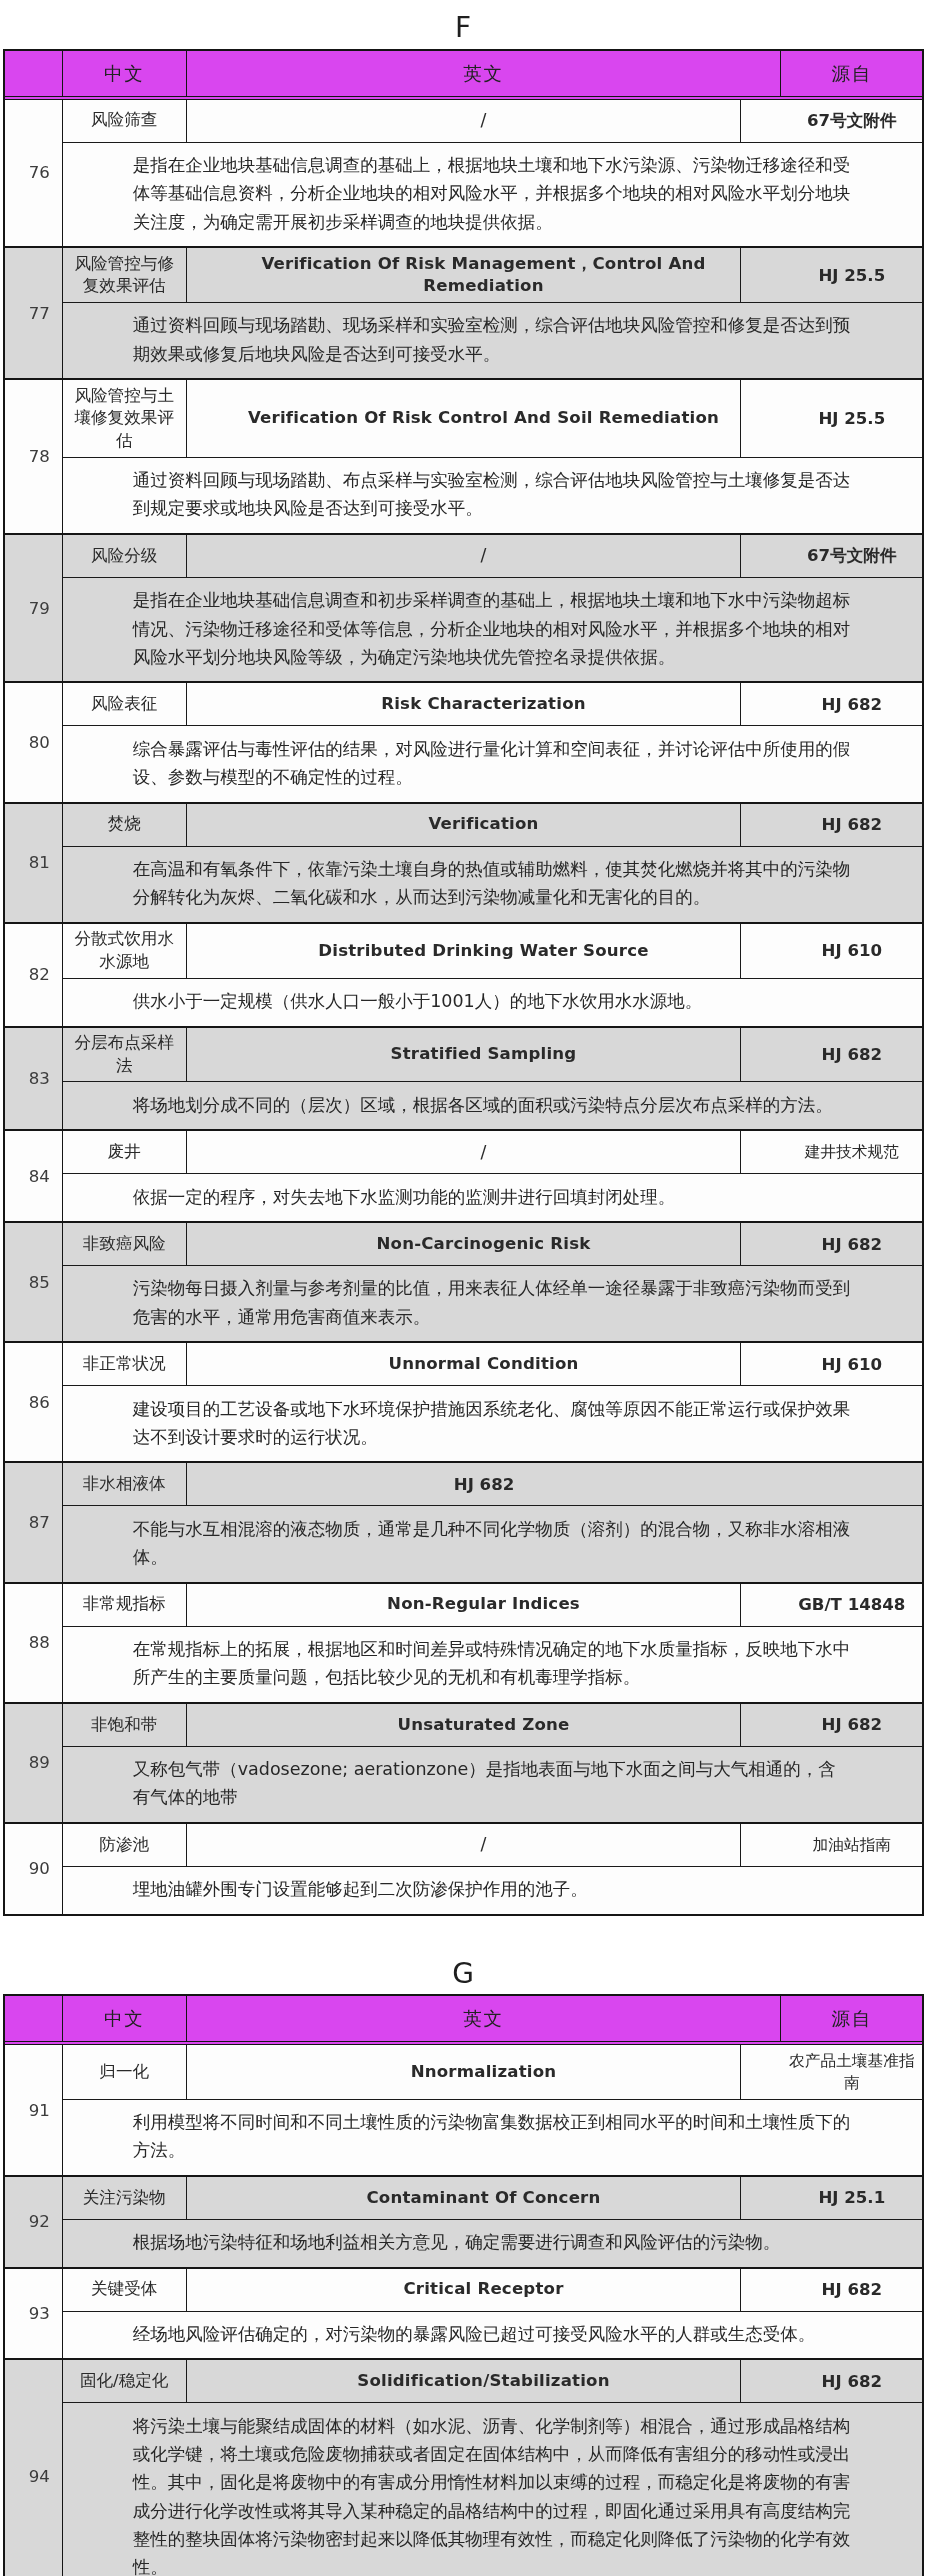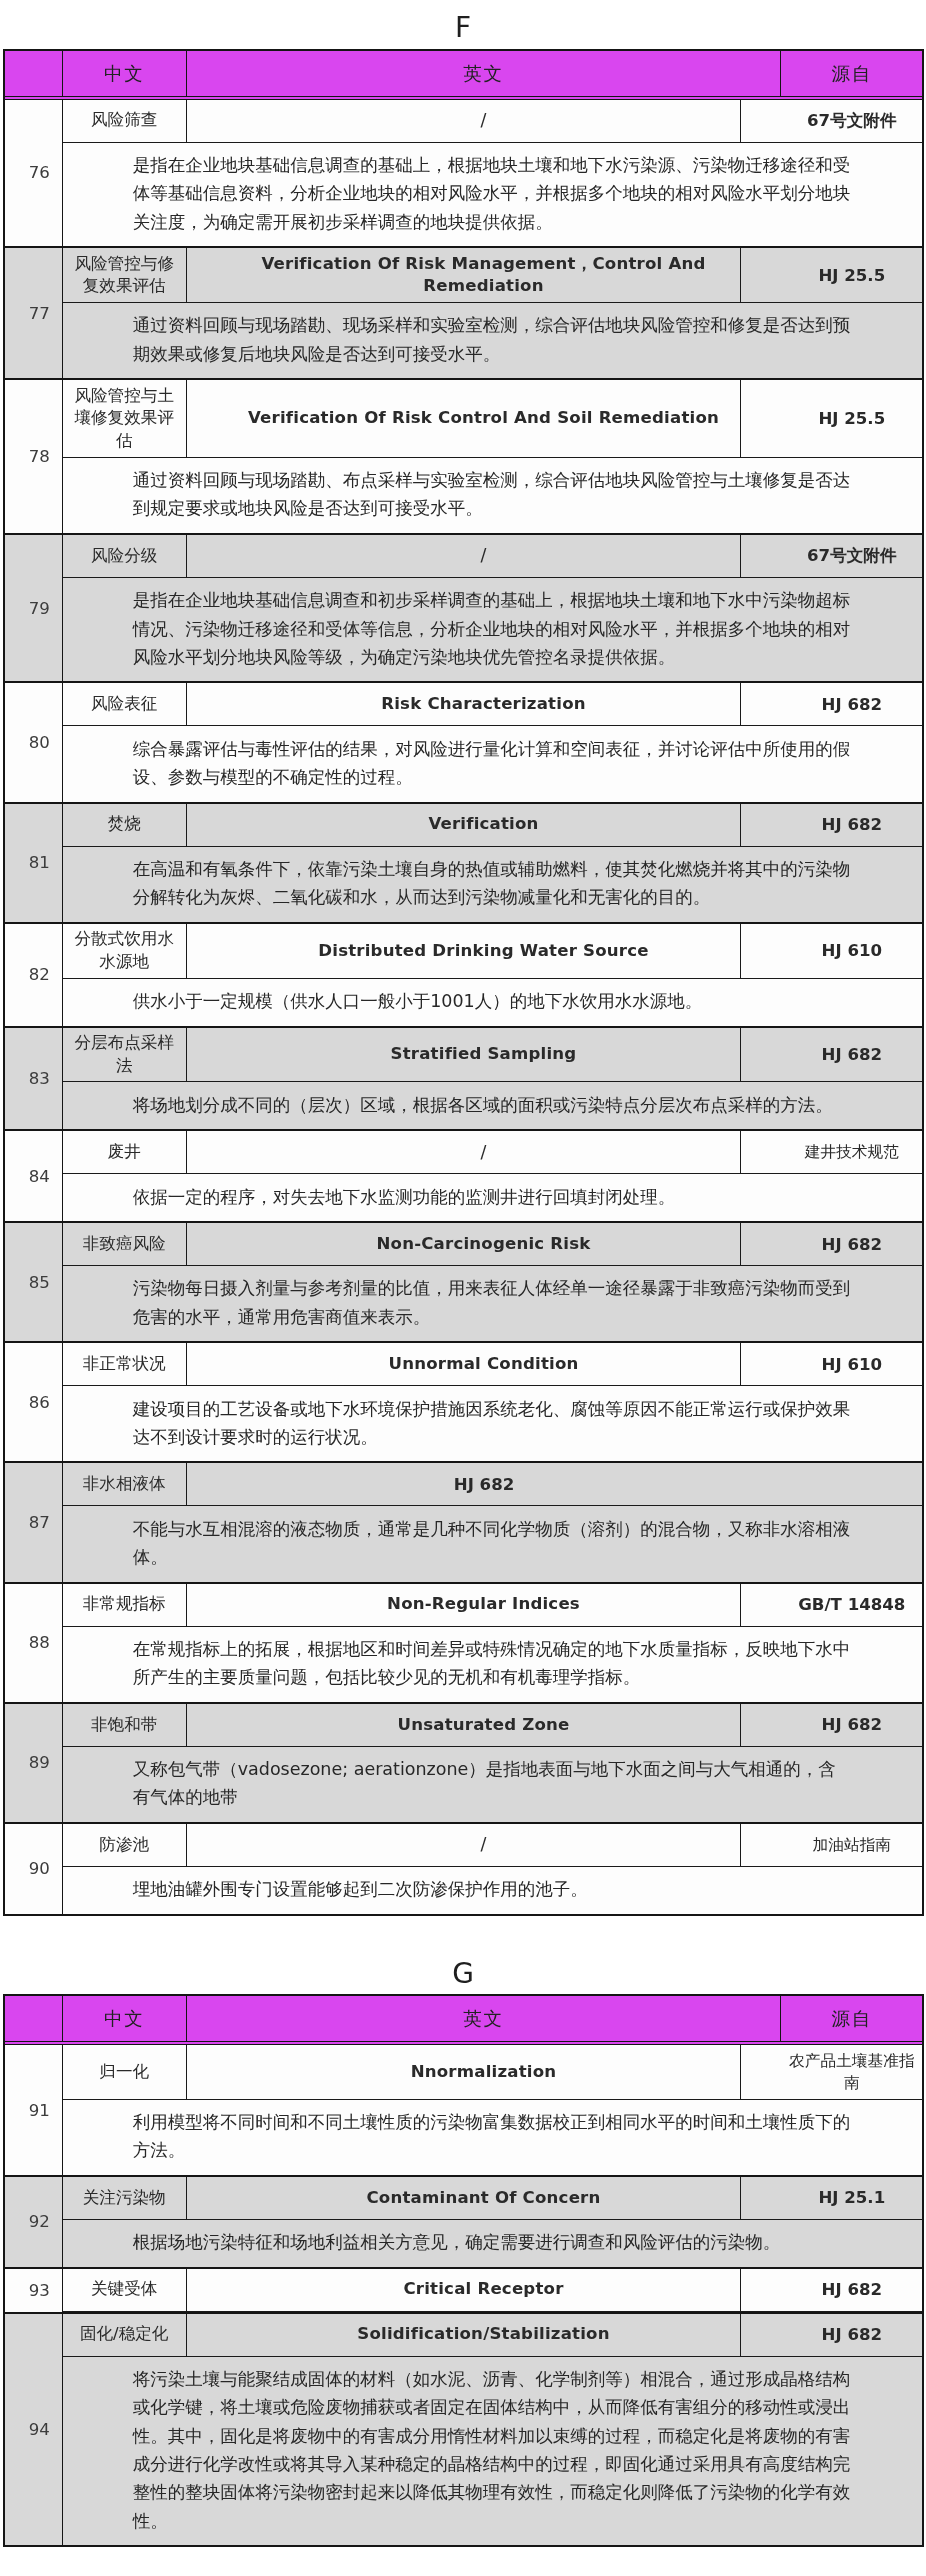--- a/index.html
+++ b/index.html
@@ -331,20 +331,21 @@
   </div>
 
   <div class="group">
     <div class="num">93</div>
     <div class="right">
       <div class="trow">
         <div class="tcell zh">关键受体</div>
         <div class="tcell en">Critical Receptor</div>
         <div class="tcell src latin">HJ 682</div>
       </div>
+      <div class="drow">经场地风险评估确定的，对污染物的暴露风险已超过可接受风险水平的人群或生态受体。</div>
     </div>
   </div>
 
   <div class="group shaded">
     <div class="num">94</div>
     <div class="right">
       <div class="trow">
         <div class="tcell zh">固化/稳定化</div>
         <div class="tcell en">Solidification/Stabilization</div>
         <div class="tcell src latin">HJ 682</div>

